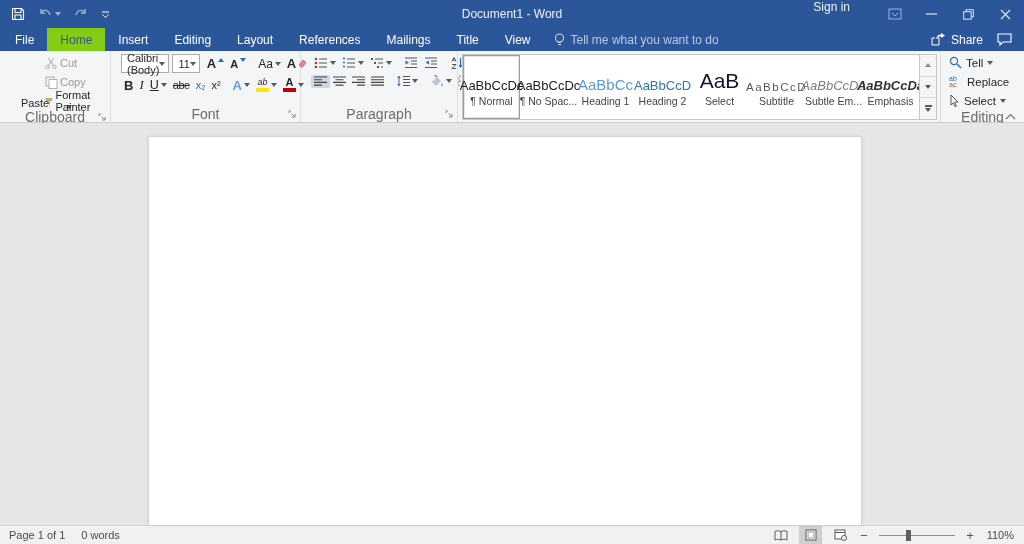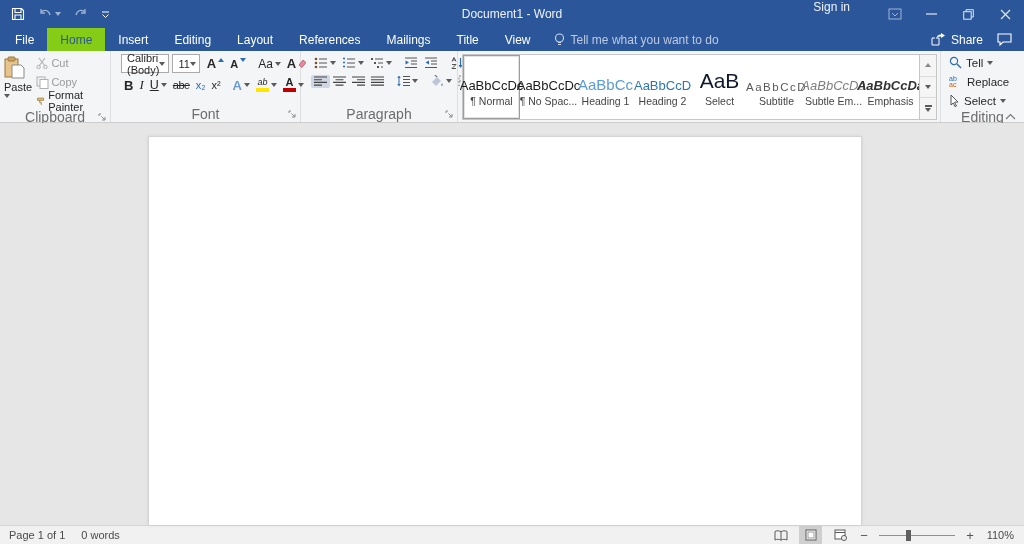--- a/index.html
+++ b/index.html
@@ -37,21 +37,21 @@
   .dd { width:0; height:0; border-left:3px solid transparent; border-right:3px solid transparent;
     border-top:4px solid #5a5a5a; display:inline-block; }
   .ddup { width:0;height:0;border-left:3px solid transparent;border-right:3px solid transparent;
     border-bottom:4px solid #2b6cb5; display:inline-block; }
   .vsep { width:1px; background:#d9dadb; align-self:stretch; margin:2px 3px; }
   .rbtn { display:flex; align-items:center; gap:2px; padding:1px 3px; border-radius:2px; }
   .rbtn.toggled { background:#cfd6e4; }
 
   
   .g-clipboard { width:111px; }
-  .paste-big { width:38px; display:flex; flex-direction:column; align-items:flex-start; gap:1px; padding-top:2px; }
+  .paste-big { width:38px; display:flex; flex-direction:row; align-items:flex-end; gap:17px; padding-top:2px; }
   .clip-col { display:flex; flex-direction:column; justify-content:flex-start; gap:3px; padding-top:1px; }
   .clip-col .rbtn { height:16px; }
   .txt-dim { color:#9a9a9a; }
 
   
   .g-font { width:190px; }
   .g-font .rg-content { flex-direction:column; gap:3px; }
   .frow { display:flex; align-items:center;padding-left:6px; }
   .combo { display:flex; align-items:center; justify-content:space-between; background:#fff;
     border:1px solid #ababab; height:19px; padding:0 3px 0 5px; font-size:11px; }

